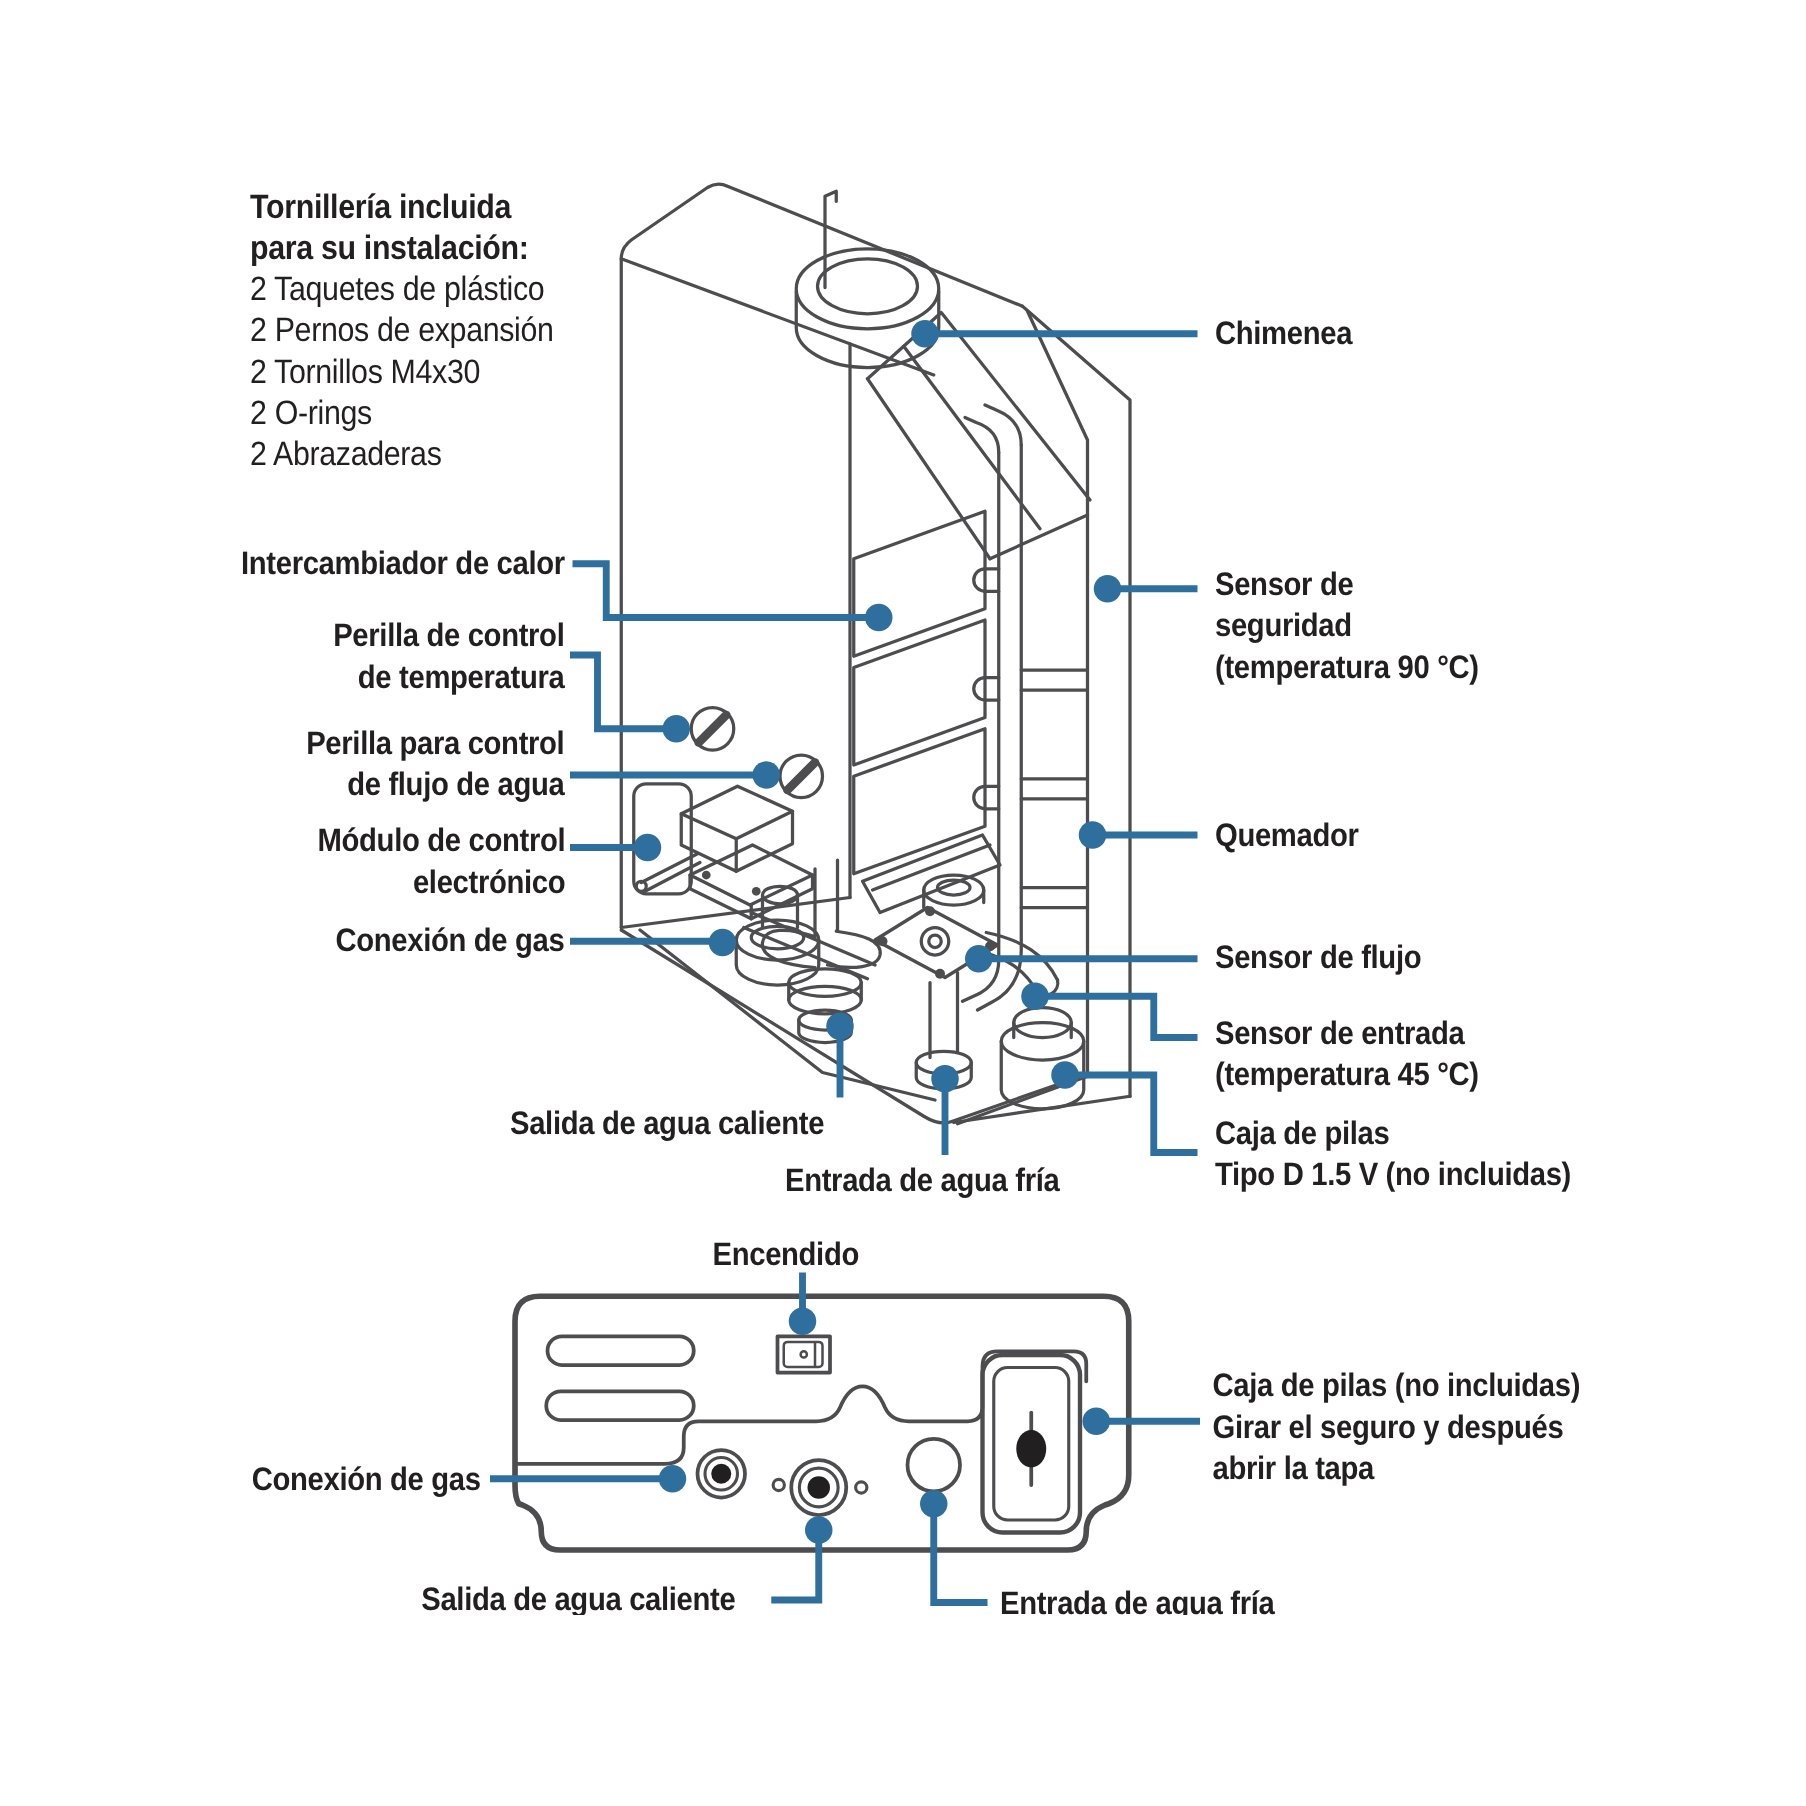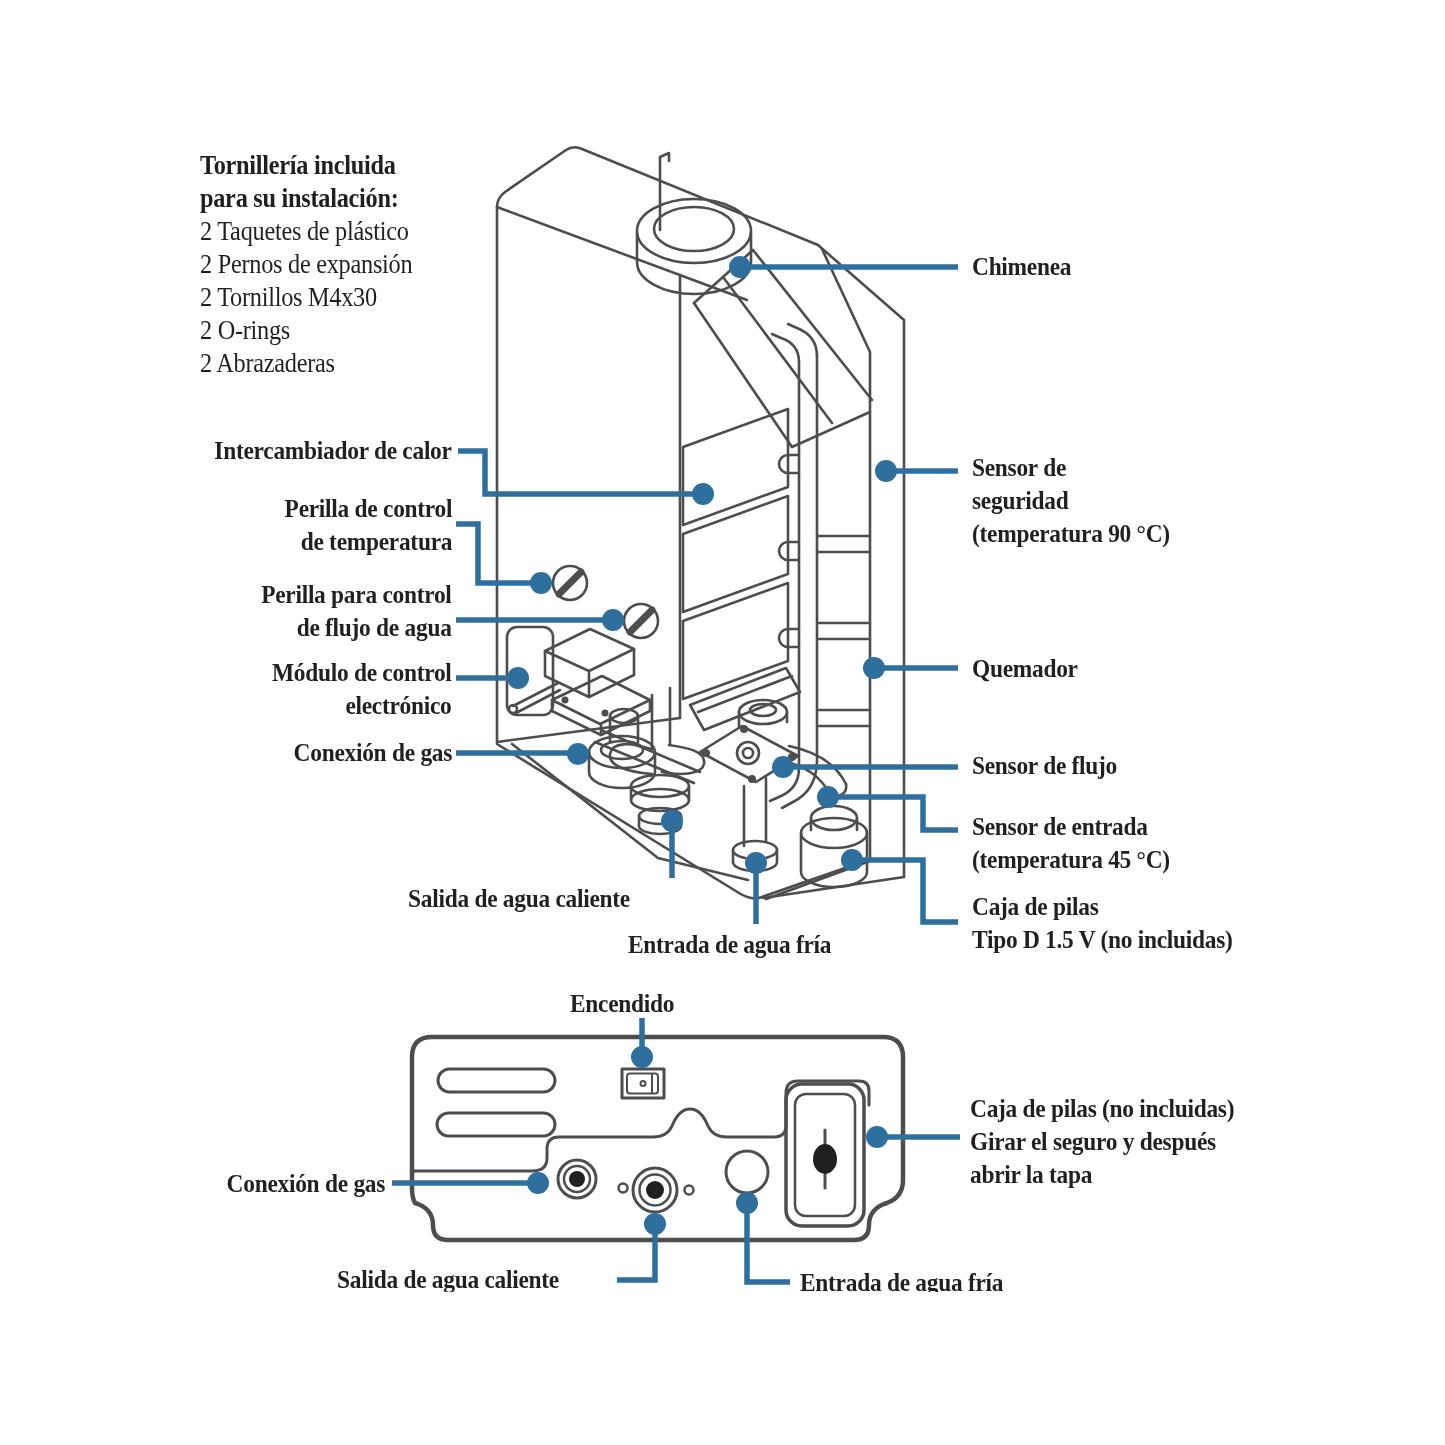--- a/index.html
+++ b/index.html
@@ -4,21 +4,21 @@
 <style>
   :root{
     --accent:#2f6f9d;
     --line:#4d4d4f;
     --text:#221f20;
     --bg:#ffffff;
   }
   html,body{margin:0;padding:0;background:var(--bg);}
   #stage{
     position:relative;width:1445px;height:1292px;background:var(--bg);
-    font-family:Liberation Serif, serif;
+    font-family:Liberation Sans, sans-serif;
     overflow:hidden;
   }
   #art{position:absolute;left:0;top:0;width:1445px;height:1445px;}
   .art{stroke:var(--line);fill:none;stroke-linecap:round;stroke-linejoin:round;}
   .blue{stroke:var(--accent);fill:none;stroke-width:5.5px;stroke-linecap:butt;}
   .dot{fill:var(--accent);stroke:none;}
   .fillg{fill:var(--line);stroke:none;}
   .fillk{fill:var(--text);stroke:none;}
   .lbl{
     position:absolute;color:var(--text);font-weight:700;font-size:26px;

